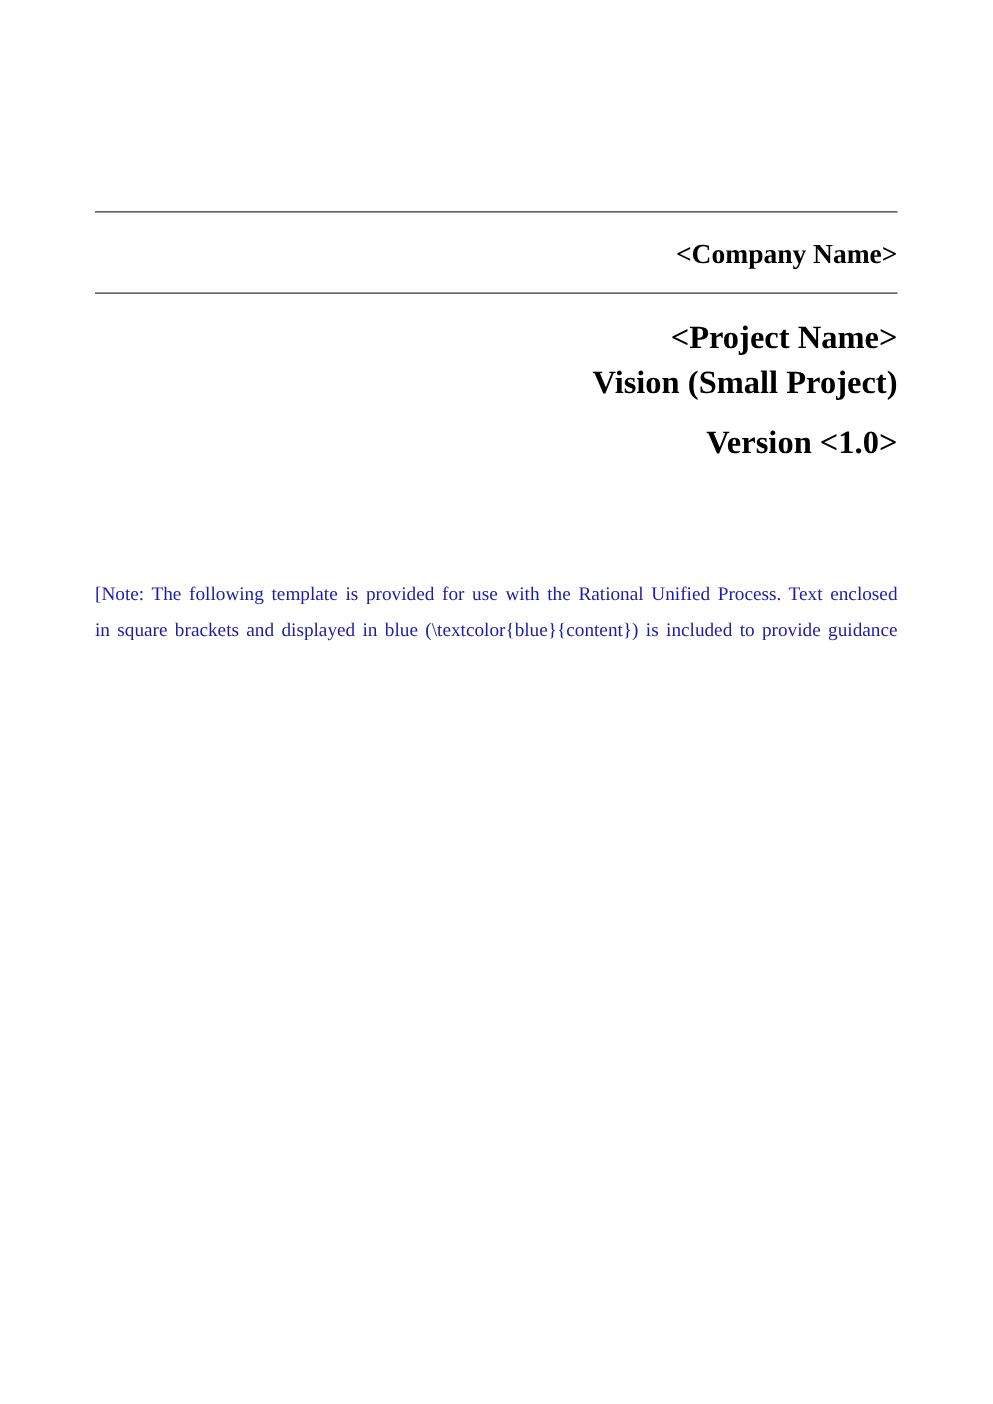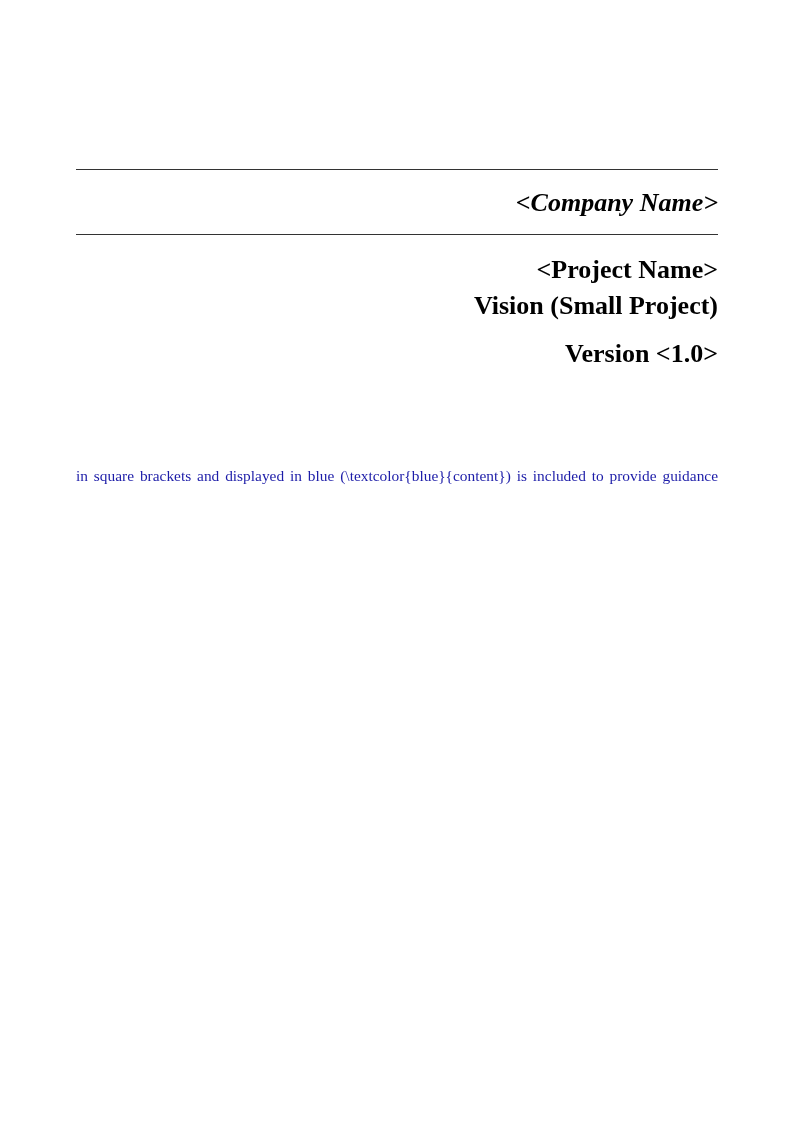--- a/index.html
+++ b/index.html
@@ -2,21 +2,21 @@
 <html><head>
 <meta charset="utf-8">
 <style>
   html, body { margin: 0; padding: 0; background: #ffffff; }
   body { width: 794px; height: 1123px; position: relative; overflow: hidden;
          font-family: "Liberation Serif", "DejaVu Serif", serif; color: #000; }
   .rule { position: absolute; left: 76px; width: 642px; height: 1px; background: #333; }
   .rule.top { top: 169px; }
   .rule.mid { top: 234px; }
   .title { position: absolute; right: 76px; font-weight: bold; text-align: right; white-space: nowrap; }
-  .company { top: 186px; font-size: 26px; line-height: 34px; font-style: italic; }
+  .company { top: 186px; font-size: 22px; line-height: 34px; }
   .project { top: 253px; font-size: 26px; line-height: 34px; margin-left: 36px; }
   .vision { top: 289px; font-size: 26px; line-height: 34px; }
   .version { top: 340px; font-size: 26px; line-height: 28px; }
   .body-text { position: absolute; left: 76px; width: 642px; top: 461px;
                font-size: 15.4px; line-height: 29px; color: #1c1ca8; text-align: justify; }
   .body-text p { margin: 0; }
   .line { display: block; text-align: justify; text-align-last: justify; white-space: nowrap; }
   .line.last { text-align-last: left; }
   .latex { font-family: "Liberation Serif", serif; }
   .latex .a { font-size: 0.72em; vertical-align: 0.22em; margin-left: -0.36em; margin-right: -0.15em; }
@@ -28,17 +28,18 @@
 
 <div class="rule top"></div>
 <div class="title company">&lt;Company Name&gt;</div>
 <div class="rule mid"></div>
 <div class="title project">&lt;Project Name&gt;</div>
 <div class="title vision">Vision (Small Project)</div>
 <div class="title version">Version &lt;1.0&gt;</div>
 
 <div class="body-text">
   <p>
+    <span class="line">[Note: The following template is provided for use with the Rational Unified Process. Text enclosed</span>
     <span class="line">in square brackets and displayed in blue (\textcolor{blue}{content}) is included to provide guidance</span>
   </p>
   <p>
   </p>
 </div>
 
 </body></html>

